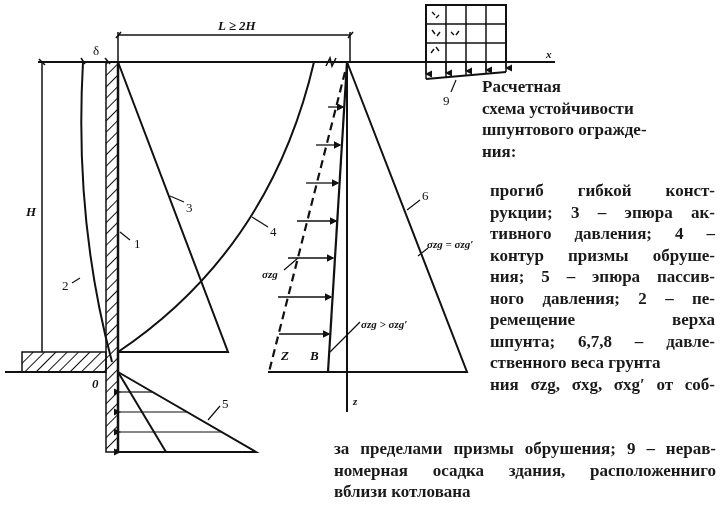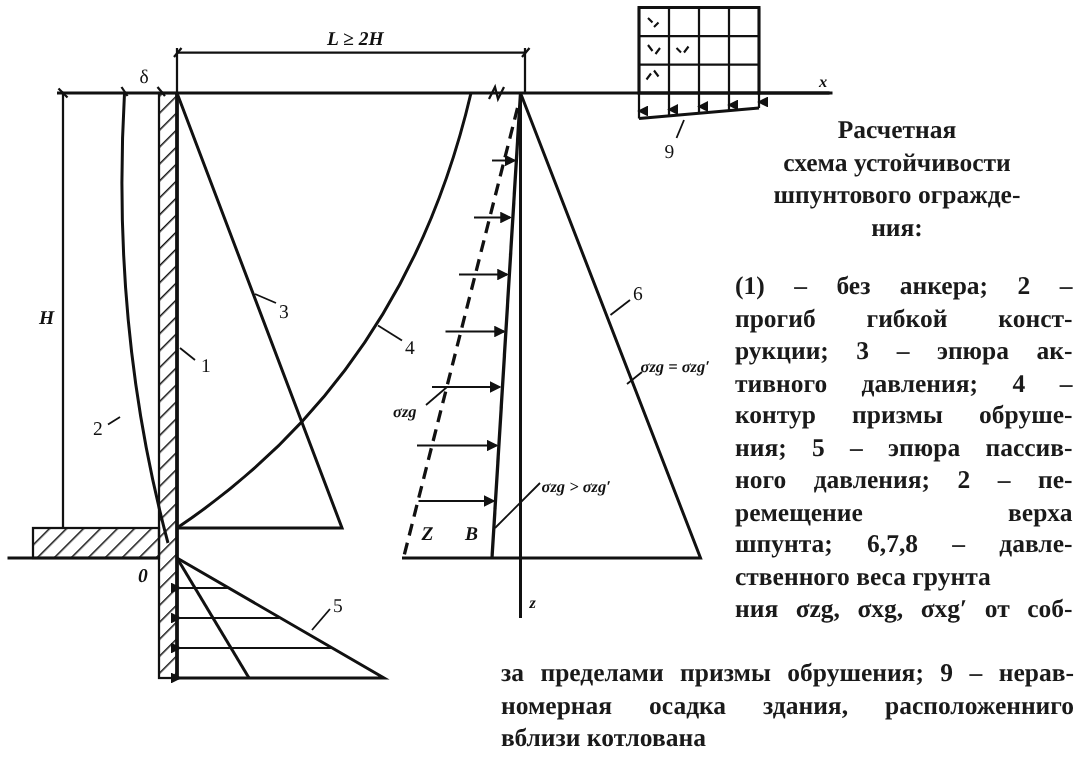--- a/index.html
+++ b/index.html
@@ -5,21 +5,21 @@
     html, body { margin: 0; padding: 0; background: #ffffff; }
     body { width: 720px; height: 518px; position: relative; overflow: hidden; font-family: "Liberation Serif", serif; color: #111; }
     #diagram { position: absolute; left: 0; top: 0; width: 720px; height: 518px; }
     .lbl { font-family: "Liberation Serif", serif; font-size: 13px; fill: #111; }
     .lbl-it { font-family: "Liberation Serif", serif; font-style: italic; font-weight: bold; font-size: 13px; fill: #111; }
     .lbl-sm { font-family: "Liberation Serif", serif; font-style: italic; font-weight: bold; font-size: 11px; fill: #111; }
     .caption {
       position: absolute; font-family: "Liberation Serif", serif; font-weight: bold;
       font-size: 17px; line-height: 21.5px; color: #1a1a1a;
     }
-    #caption-title { left: 482px; top: 76px; width: 232px; text-align: center; }
+    #caption-title { left: 482px; top: 76px; width: 232px; text-align: left; }
     #caption-body { left: 490px; top: 180px; width: 225px; text-align: justify; text-align-last: left; }
     #caption-body .line { display: block; text-align: justify; text-align-last: justify; }
     #caption-body .line.last { text-align-last: left; }
     #caption-tail { left: 334px; top: 438px; width: 382px; }
     #caption-tail .line { display: block; text-align: justify; text-align-last: justify; }
     #caption-tail .line.last { text-align-last: left; }
   </style>
 </head>
 <body>
 
@@ -146,21 +146,20 @@
 </svg>
 
 <div id="caption-title" class="caption">
   <div>Расчетная</div>
   <div>схема устойчивости</div>
   <div>шпунтового огражде-</div>
   <div>ния:</div>
 </div>
 
 <div id="caption-body" class="caption">
-  <span class="line">(1) – без анкера; 2 –</span>
   <span class="line">прогиб гибкой конст-</span>
   <span class="line">рукции; 3 – эпюра ак-</span>
   <span class="line">тивного давления; 4 –</span>
   <span class="line">контур призмы обруше-</span>
   <span class="line">ния; 5 – эпюра пассив-</span>
   <span class="line">ного давления; 2 – пе-</span>
   <span class="line">ремещение верха</span>
   <span class="line">шпунта; 6,7,8 – давле-</span>
   <span class="line last">ственного веса грунта</span>
   <span class="line">ния σzg, σxg, σxg′ от соб-</span>

